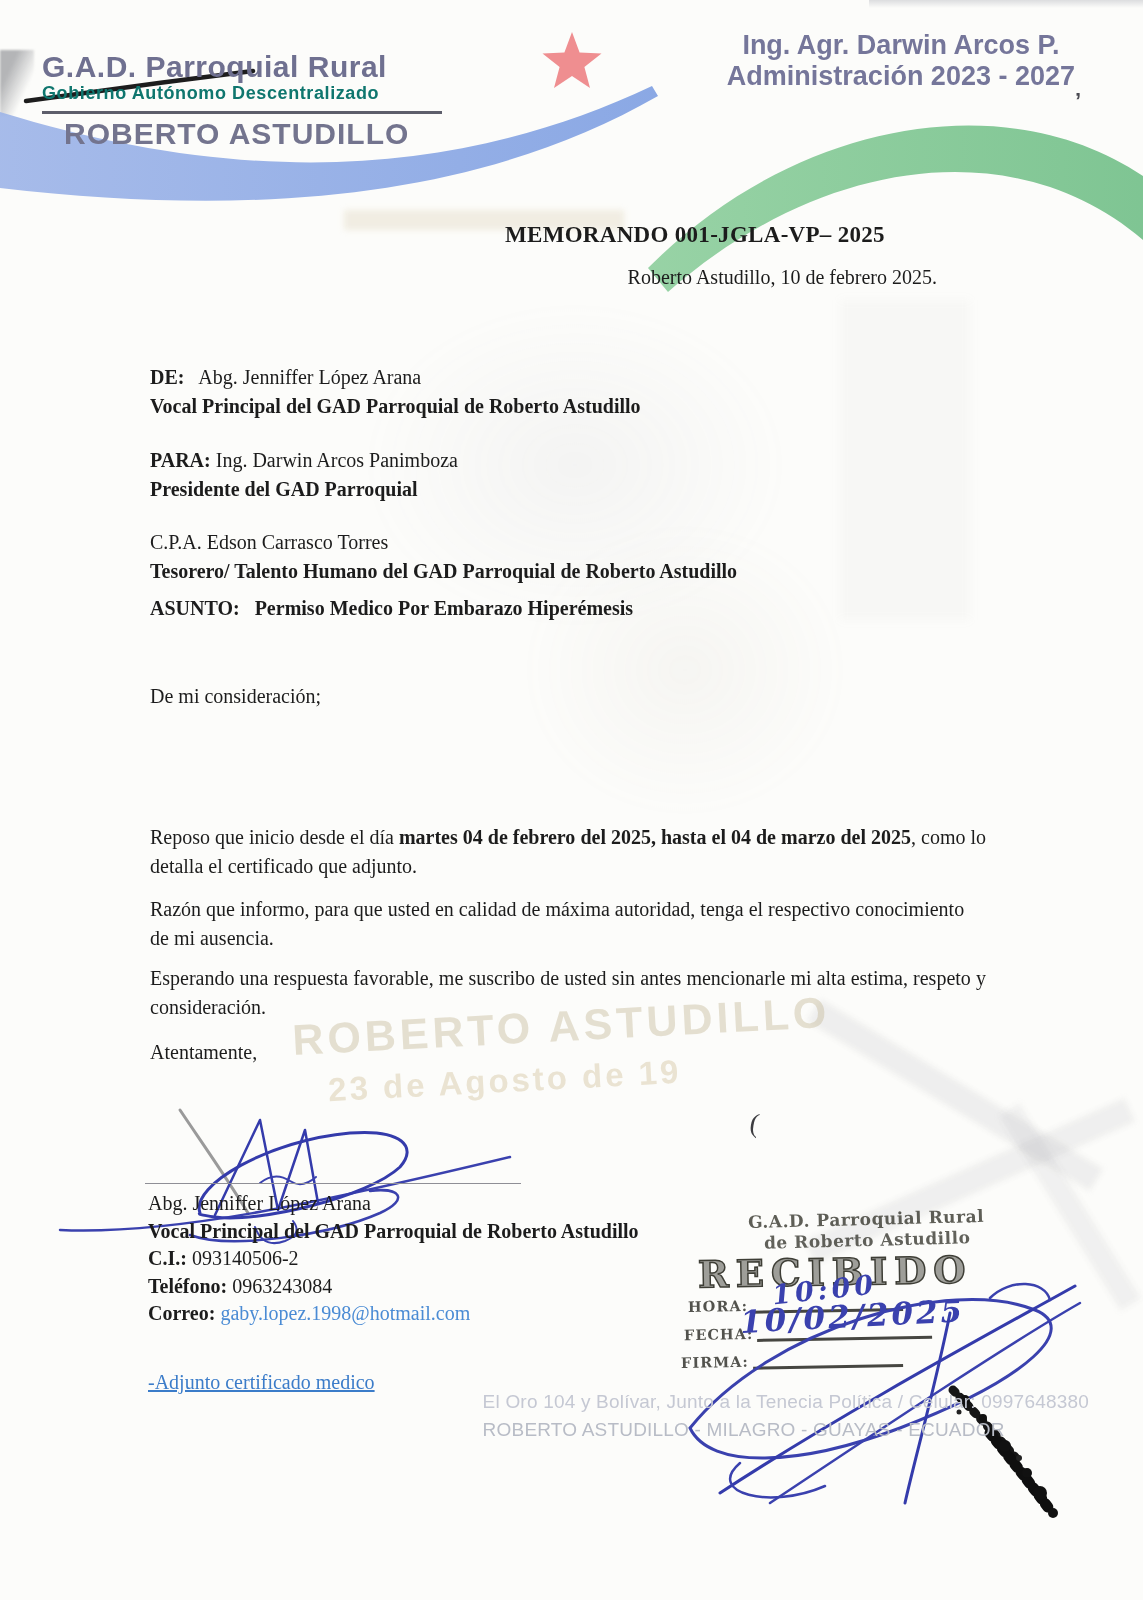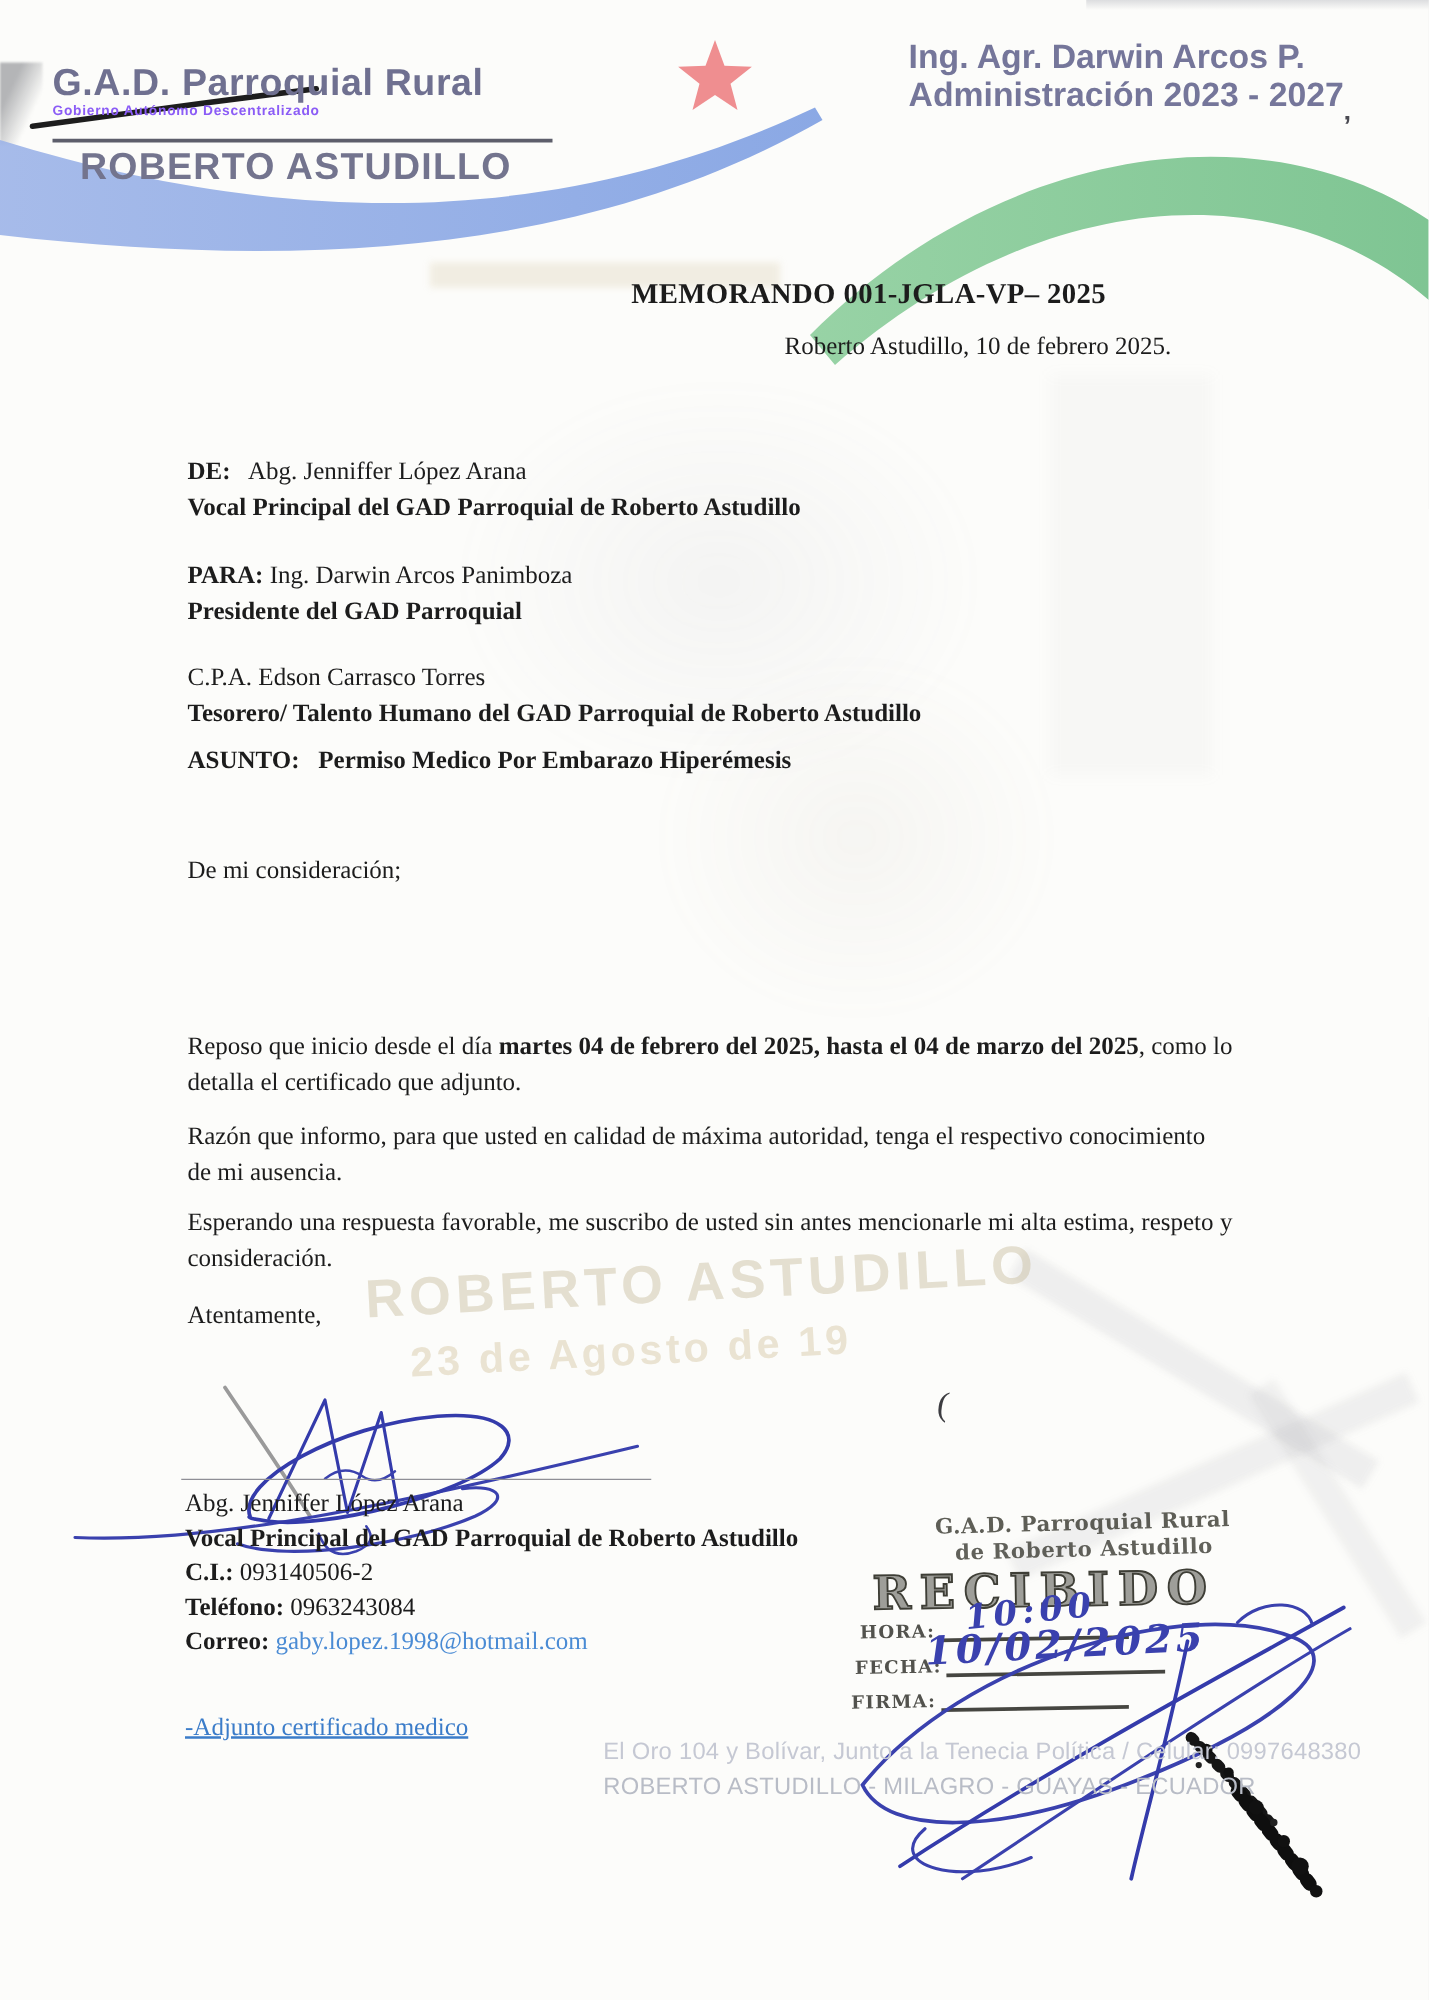--- a/index.html
+++ b/index.html
@@ -7,25 +7,25 @@
     position:relative; width:1143px; height:1600px; margin:0 auto;
     background:#fcfcfa; overflow:hidden;
     font-family:"Liberation Serif","DejaVu Serif",serif; color:#1c1c1c;padding-left:26px;
   }
   .abs{position:absolute;}
   .sans{font-family:"Liberation Sans","DejaVu Sans",sans-serif;}
 
   
   .brand{left:42px; top:52px; color:#6f7090;}
   .brand-org{font-size:30px; font-weight:700; letter-spacing:0.5px; line-height:30px;}
-  .brand-sub{font-size:11px; font-weight:700; letter-spacing:0.6px; margin-top:1px; color:#8b5cf6;}
+  .brand-sub{font-size:18px; font-weight:700; letter-spacing:0.6px; margin-top:1px; color:#0f766e;}
   .brand-rule{left:42px; top:111px; width:400px; height:3px; background:#5d5e6b;}
   .brand-parish{left:64px; top:117px; font-size:30px; font-weight:700; letter-spacing:1px; color:#73748e;}
 
-  .admin{right:94px; top:30px; text-align:left; color:#75769a; line-height:31px;}
+  .admin{right:94px; top:30px; text-align:center; color:#75769a; line-height:31px;}
   .admin div{font-size:27px; font-weight:700;}
   .admin-tick{right:88px; top:88px; font-size:22px; color:#4a4a52; font-weight:700;}
 
   
   .memo-title{left:505px; top:222px; font-size:23px; font-weight:700; letter-spacing:0.3px;}
   .memo-date{left:500px; top:266px; width:437px; text-align:right; font-size:20px;}
 
   
   .body-block{left:150px; width:836px; font-size:20px; line-height:28.5px;}
   .jst{text-align:justify;}

